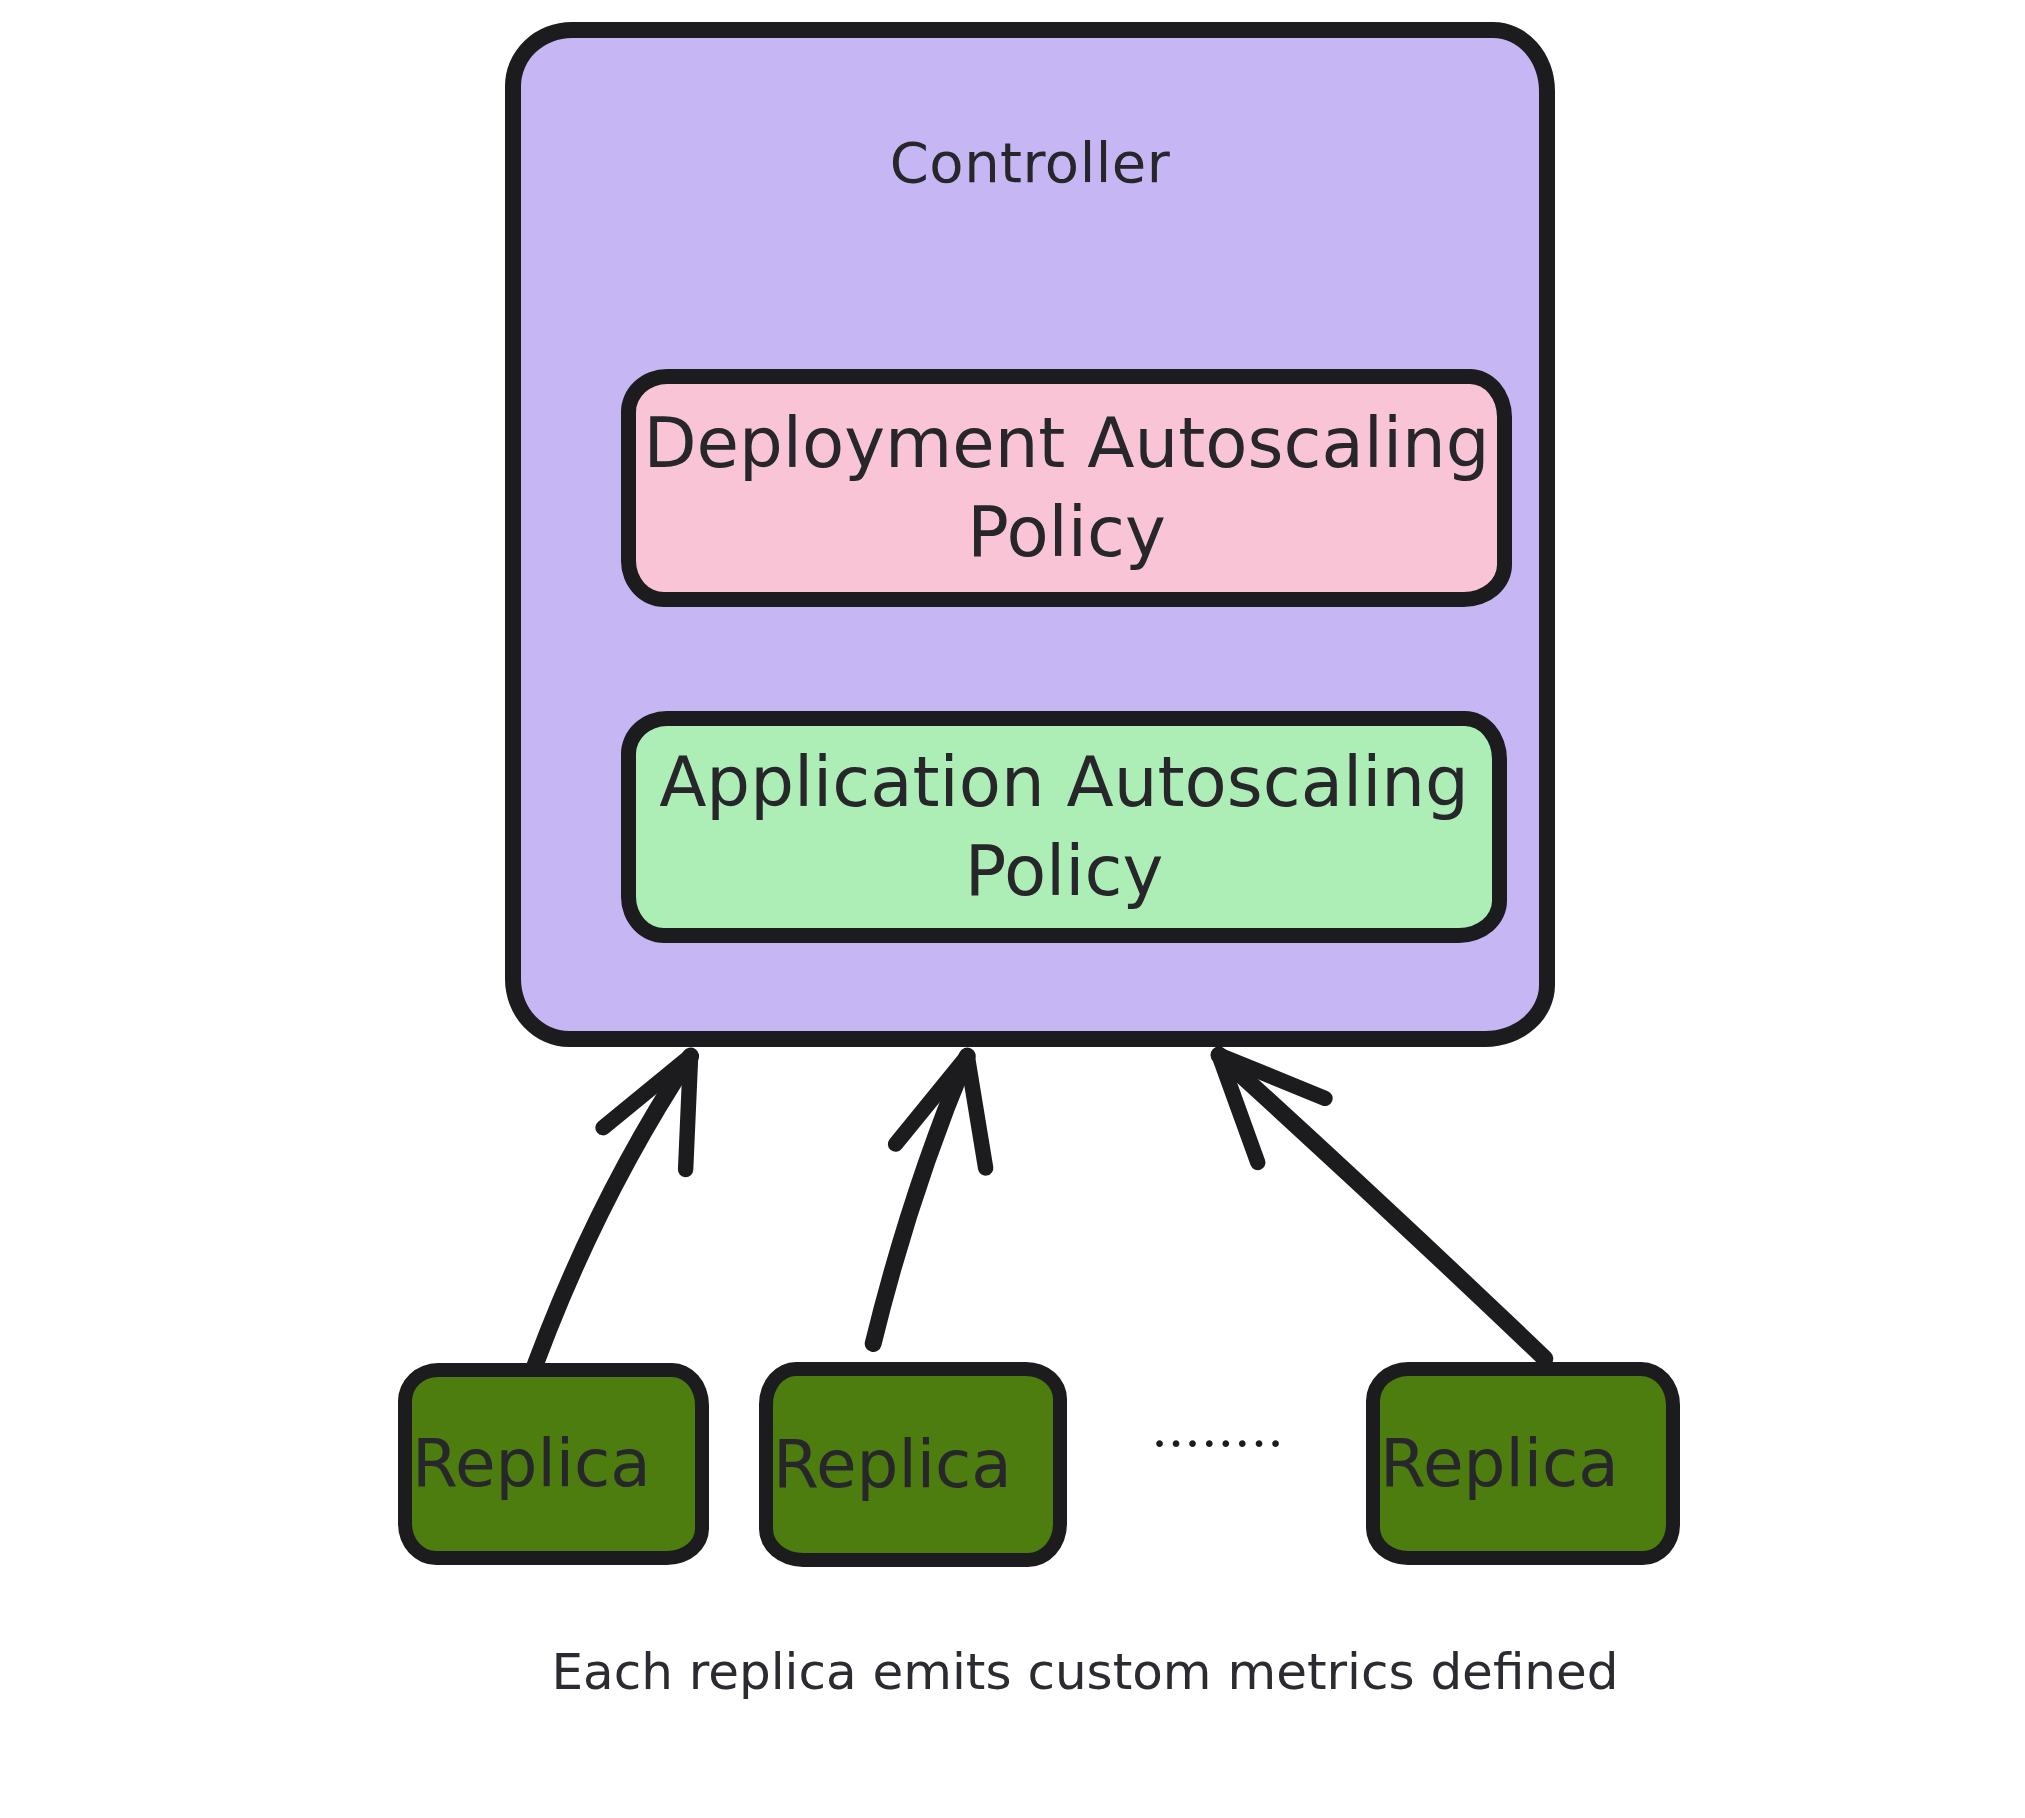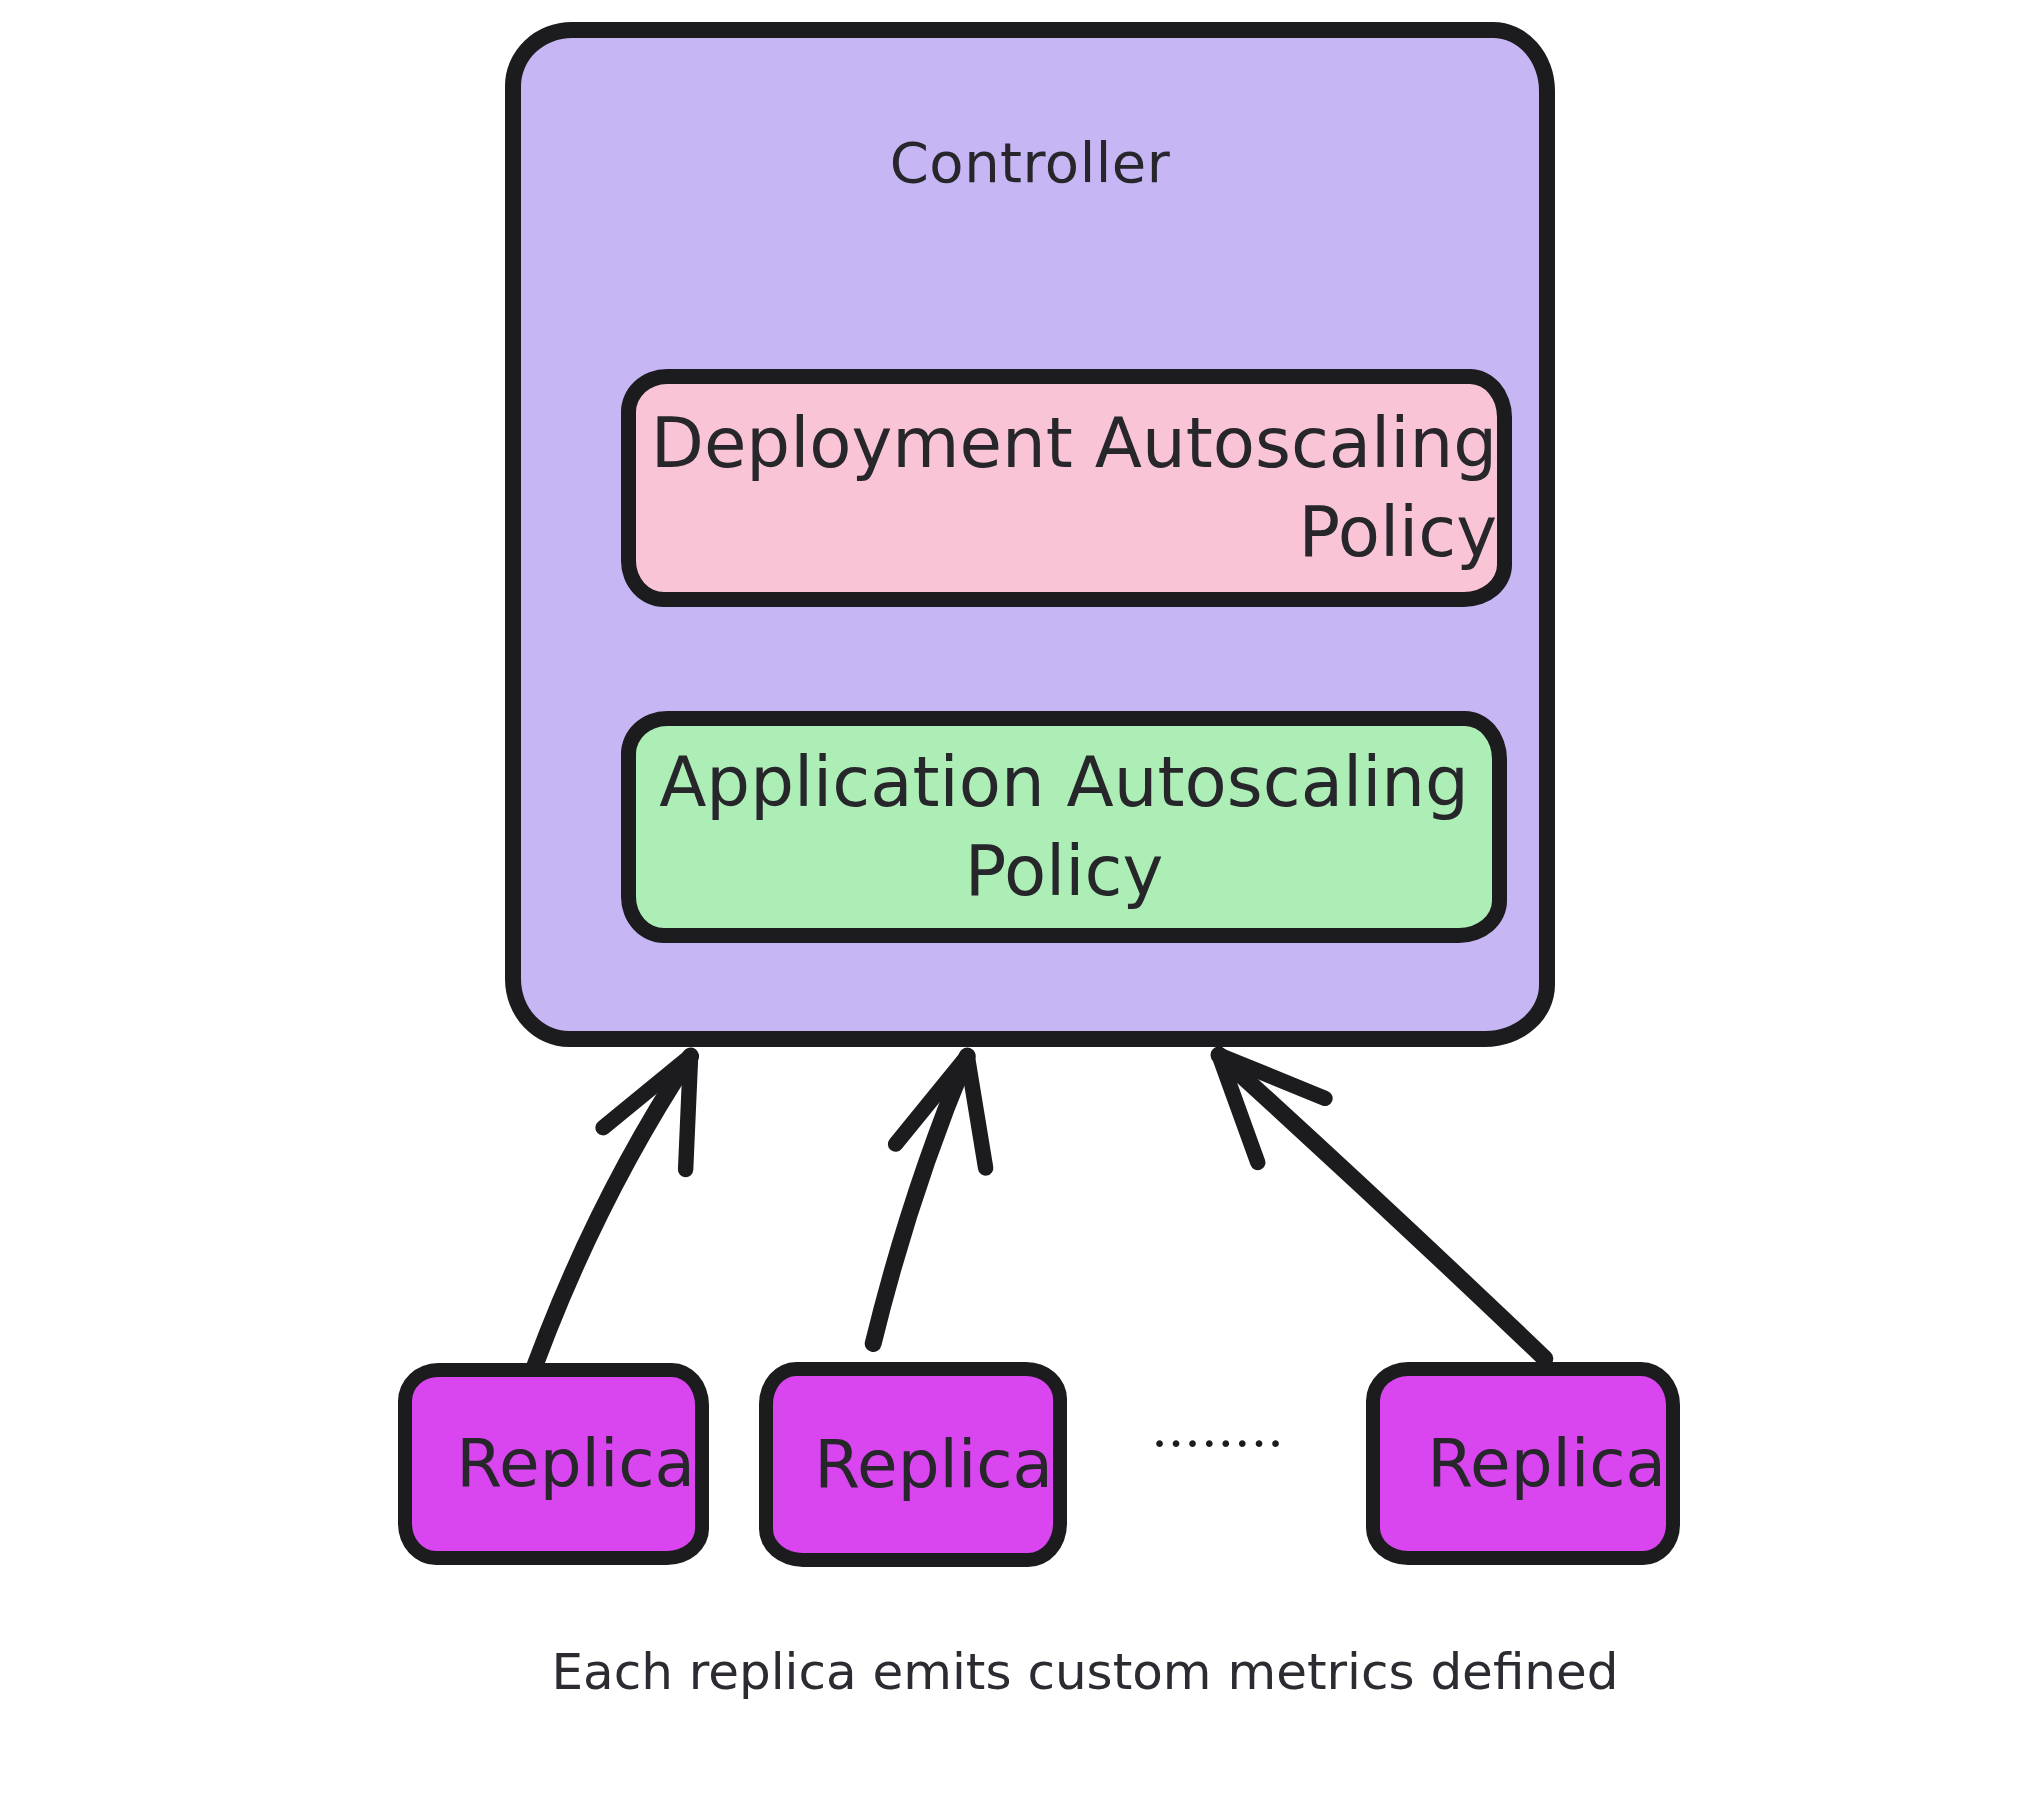--- a/index.html
+++ b/index.html
@@ -51,21 +51,20 @@
     text-align: center;
     font-size: 69px;
     line-height: 1.3;
   }
   .policy-deployment {
     left: 100px;   
     top: 331px;
     width: 891px;
     height: 238px;
     background: #f9c4d5;
-    align-items: flex-end;
   }
   .policy-application {
     left: 100px;
     top: 673px;
     width: 886px;
     height: 232px;
     background: #aceeb6;
   }
   .policy-line { white-space: nowrap; }
   
@@ -81,25 +80,25 @@
     fill: none;
     stroke: #1c1c1f;
     stroke-linecap: round;
   }
   .arrow-shaft { stroke-width: 34px; }
   .arrow-barb  { stroke-width: 31px; }
   
   .replica {
     position: absolute;
     box-sizing: border-box;
-    background: #d946ef;
+    background: #4d7c0f;
     border: 14px solid #1c1c1f;
     display: flex;
     align-items: center;
-    justify-content: flex-end;
+    justify-content: flex-start;
     font-size: 66px;
     line-height: 1;
   }
   .replica-1 {
     left: 398px; top: 1363px; width: 311px; height: 202px;
     border-radius: 40px 37px 42px 38px / 38px 42px 36px 41px;
   }
   .replica-2 {
     left: 759px; top: 1362px; width: 308px; height: 205px;
     border-radius: 37px 41px 39px 44px / 42px 37px 43px 38px;

